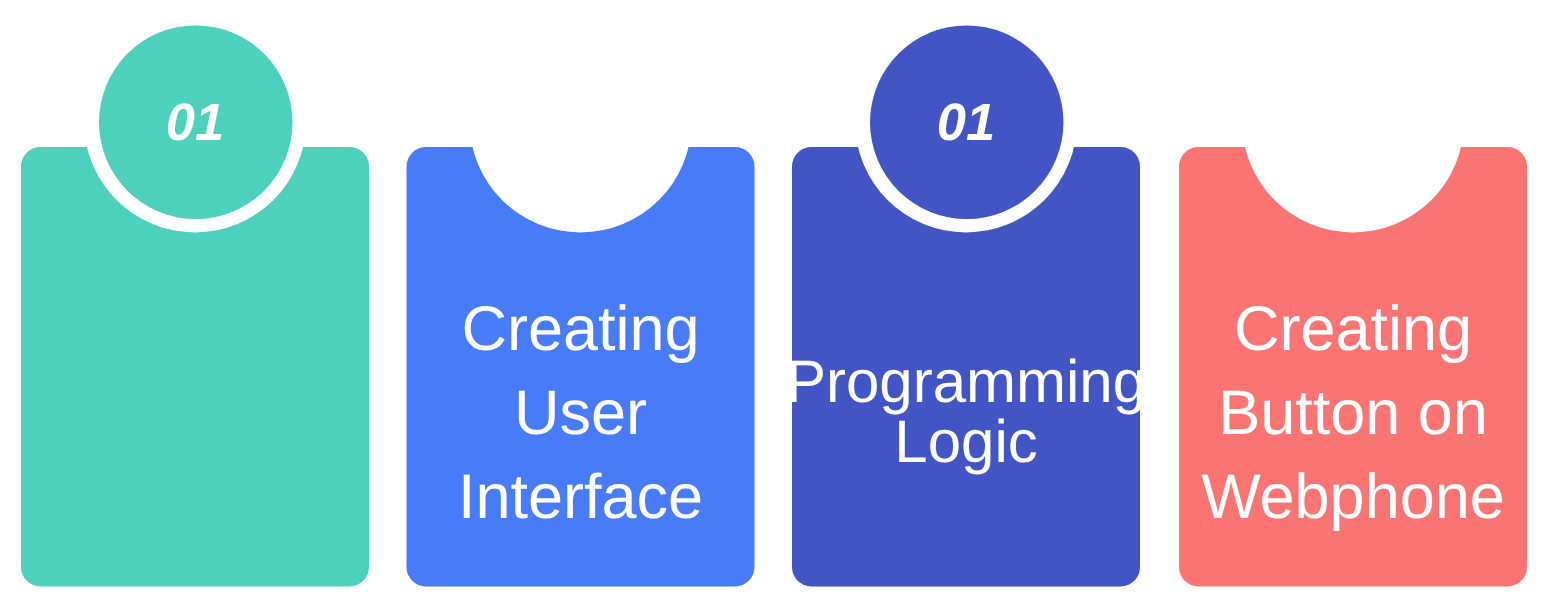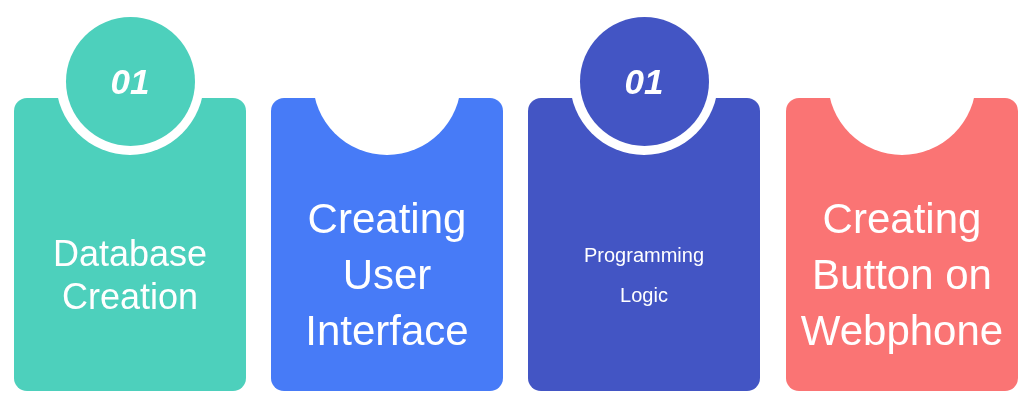--- a/index.html
+++ b/index.html
@@ -90,41 +90,39 @@
     text-align: center;
     color: #ffffff;
     font-size: 36px;
     line-height: 43px;
     white-space: pre-line;
     padding-bottom: 6px;
     box-sizing: border-box;
   }
 
   .step-label.tight {
-    font-size: 20px;
+    font-size: 40px;
     line-height: 40px;
   }
   .step-label.small {
     font-size: 42px;
     line-height: 56px;
   }
 </style>
 </head>
 <body>
 
 <div id="infographic">
 
   <div class="step" style="left:14px;--c:#4dd0bc;">
     <div class="step-card"></div>
     <div class="step-notch"></div>
     <div class="step-bubble">
       <span class="step-number">01</span>
     </div>
-    <div class="step-label">Database
-Creation</div>
   </div>
 
   <div class="step" style="left:271px;--c:#477bf7;">
     <div class="step-card"></div>
     <div class="step-notch"></div>
     <div class="step-label small">Creating
 User
 Interface</div>
   </div>
 

